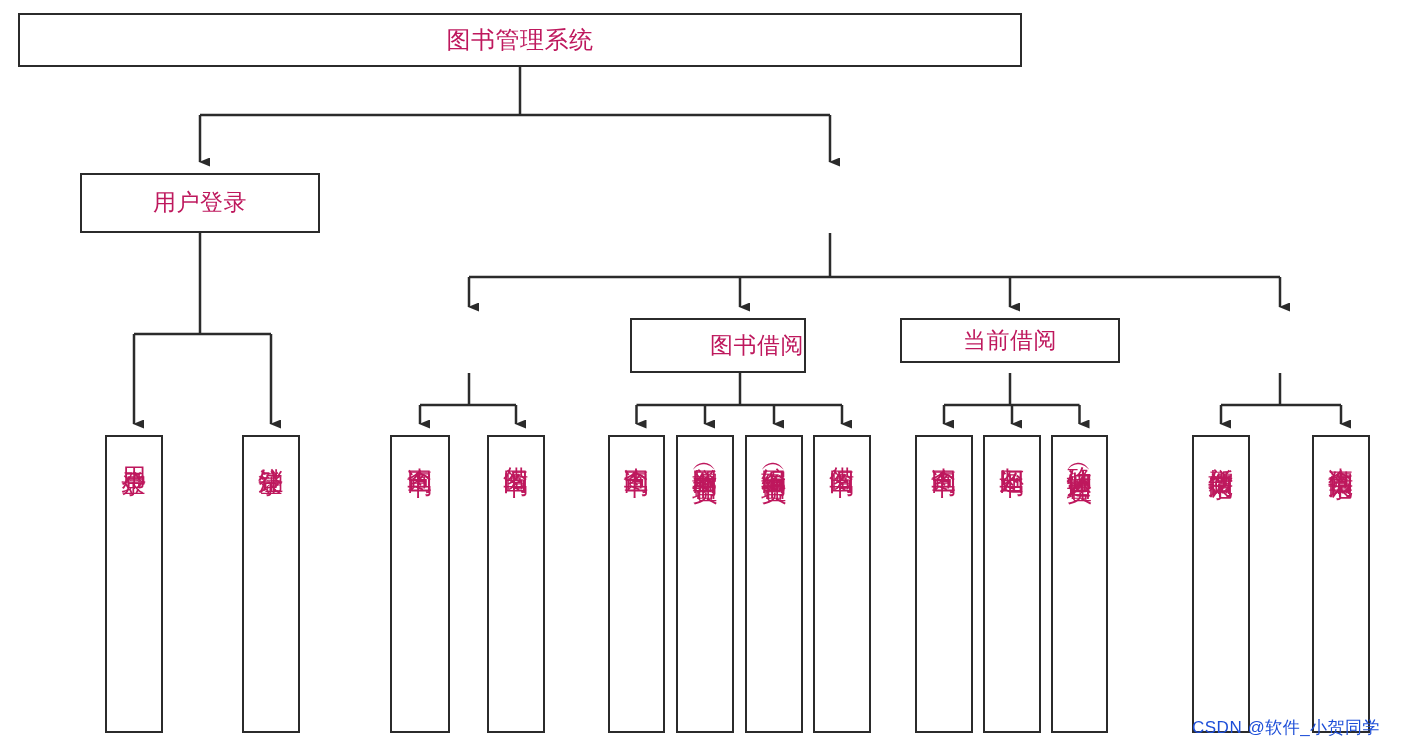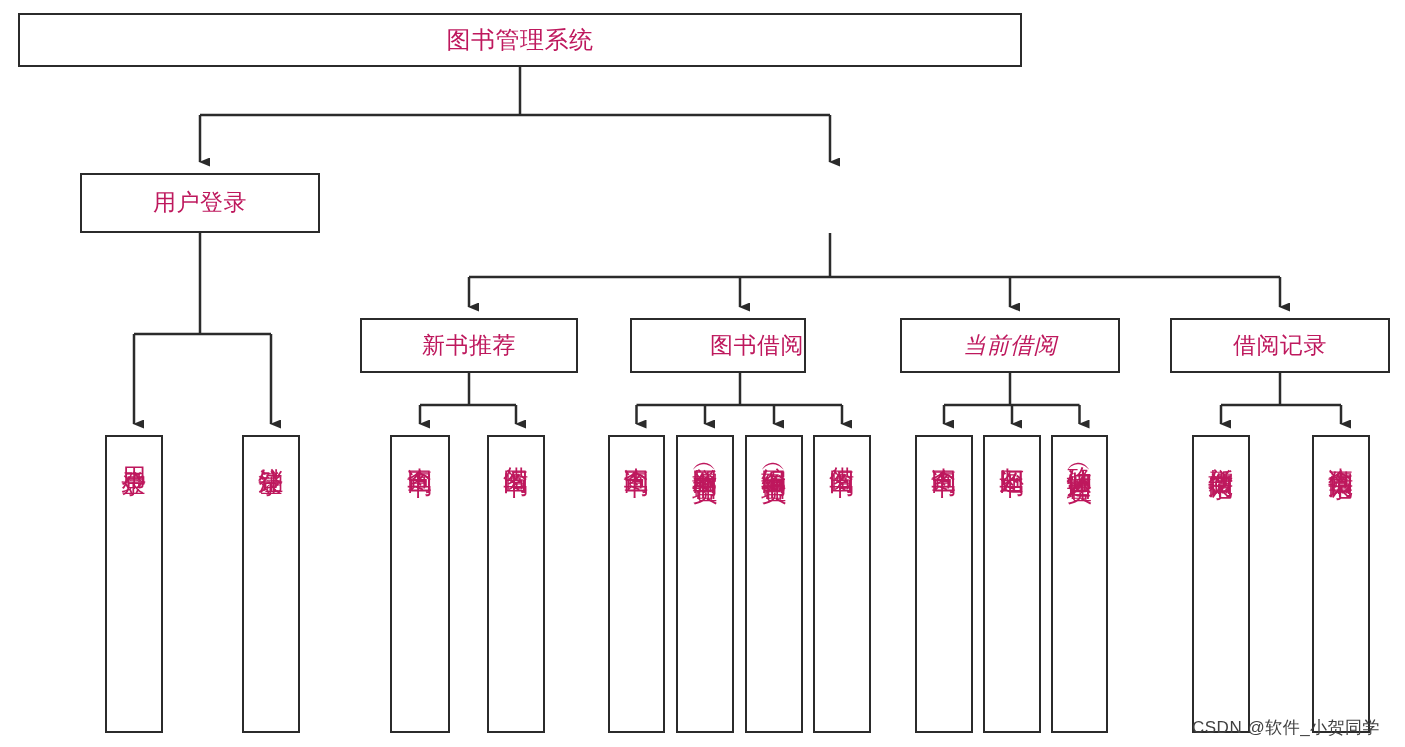--- a/index.html
+++ b/index.html
@@ -114,31 +114,25 @@
       <line x1="1221" y1="405" x2="1341" y2="405" stroke="#2b2b2b" stroke-width="2.5"></line>
       <line x1="1221" y1="405" x2="1221" y2="424" stroke="#2b2b2b" stroke-width="2.5" marker-end="url(#arrowhead)"></line>
       <line x1="1341" y1="405" x2="1341" y2="424" stroke="#2b2b2b" stroke-width="2.5" marker-end="url(#arrowhead)"></line>
     </svg>
 <div class="node horizontal root" style="left: 18px; top: 13px; width: 1004px; height: 54px;">
       <span class="label">图书管理系统</span>
     </div>
     <div class="node horizontal" style="left: 80px; top: 173px; width: 240px; height: 60px;">
       <span class="label">用户登录</span>
     </div>
-    <div class="node horizontal" style="left: 360px; top: 318px; width: 218px; height: 55px;">
-      <span class="label">新书推荐</span>
-    </div>
     <div class="node horizontal" style="left: 630px; top: 318px; width: 176px; height: 55px; justify-content: flex-end;">
       <span class="label">图书借阅</span>
     </div>
-    <div class="node horizontal" style="left: 900px; top: 318px; width: 220px; height: 55px; font-style: italic;">
+    <div class="node horizontal" style="left: 900px; top: 318px; width: 220px; height: 45px;">
       <span class="label">当前借阅</span>
-    </div>
-    <div class="node horizontal" style="left: 1170px; top: 318px; width: 220px; height: 55px;">
-      <span class="label">借阅记录</span>
     </div>
     <div class="node vertical" style="left: 105px; top: 435px; width: 58px; height: 298px;">
       <span class="label">用户登录</span>
     </div>
     <div class="node vertical" style="left: 242px; top: 435px; width: 58px; height: 298px;">
       <span class="label">注销登录</span>
     </div>
     <div class="node vertical" style="left: 390px; top: 435px; width: 60px; height: 298px;">
       <span class="label">查询图书</span>
     </div>
@@ -165,14 +159,14 @@
     </div>
     <div class="node vertical" style="left: 1051px; top: 435px; width: 57px; height: 298px;">
       <span class="label">确认归还（管理员）</span>
     </div>
     <div class="node vertical" style="left: 1192px; top: 435px; width: 58px; height: 298px;">
       <span class="label">新增借阅记录</span>
     </div>
     <div class="node vertical" style="left: 1312px; top: 435px; width: 58px; height: 298px;">
       <span class="label">查询借阅记录</span>
     </div>
-    <div id="watermark" style="left: 1192px; top: 716px; color: #404040;">CSDN @软件_小贺同学</div>
+    <div id="watermark" style="left: 1192px; top: 716px; color: #1d4ed8;">CSDN @软件_小贺同学</div>
   </div>
 
 </body></html>

